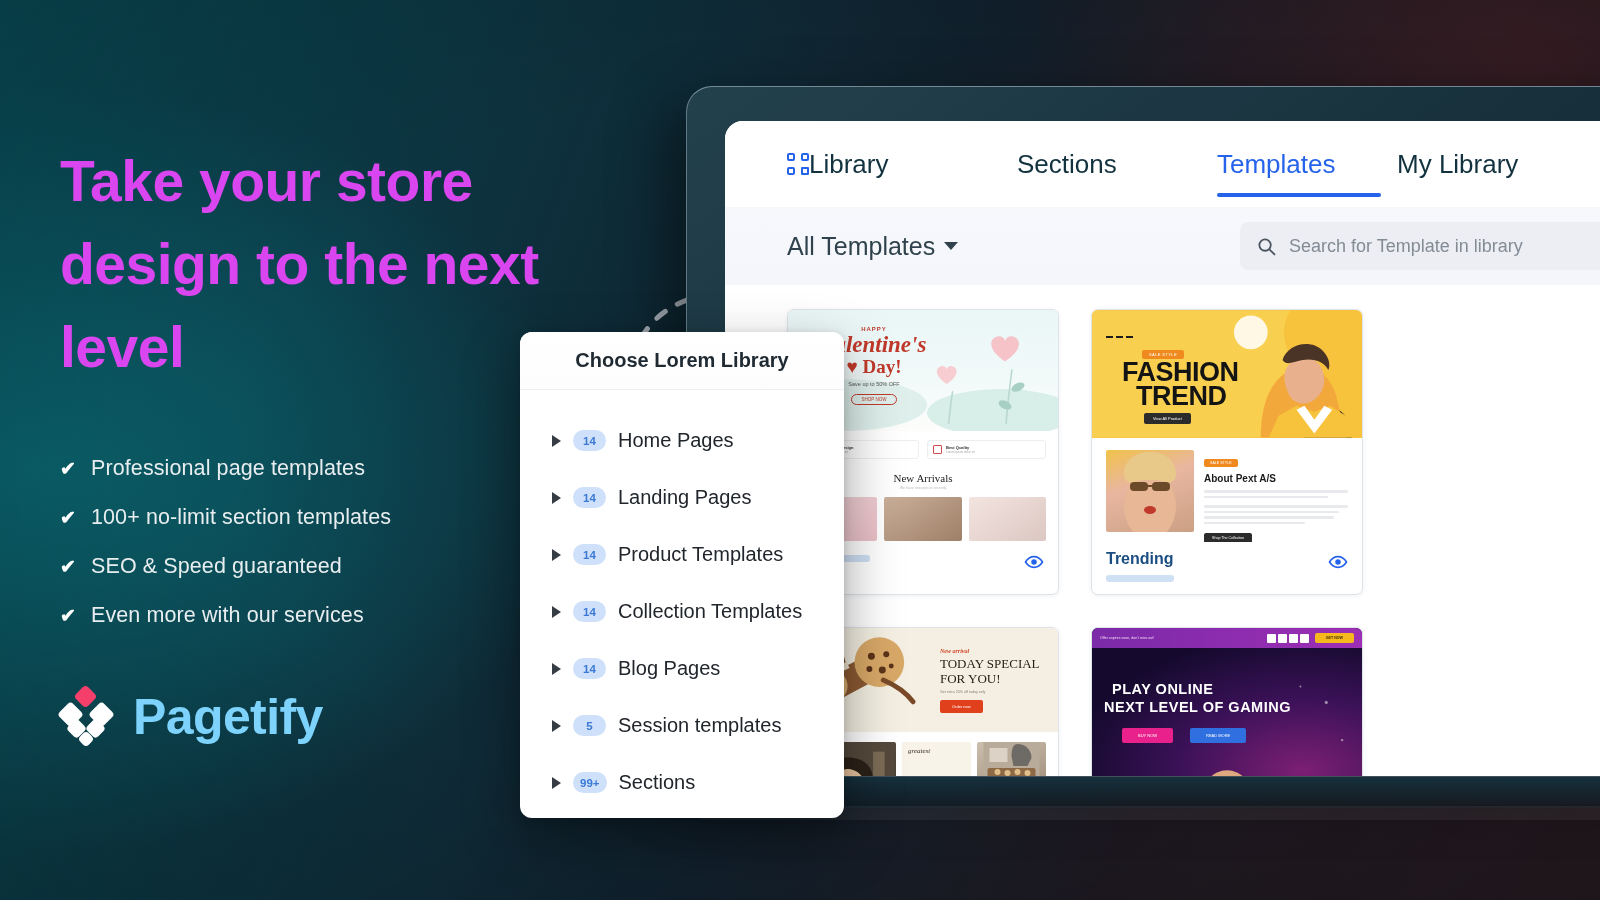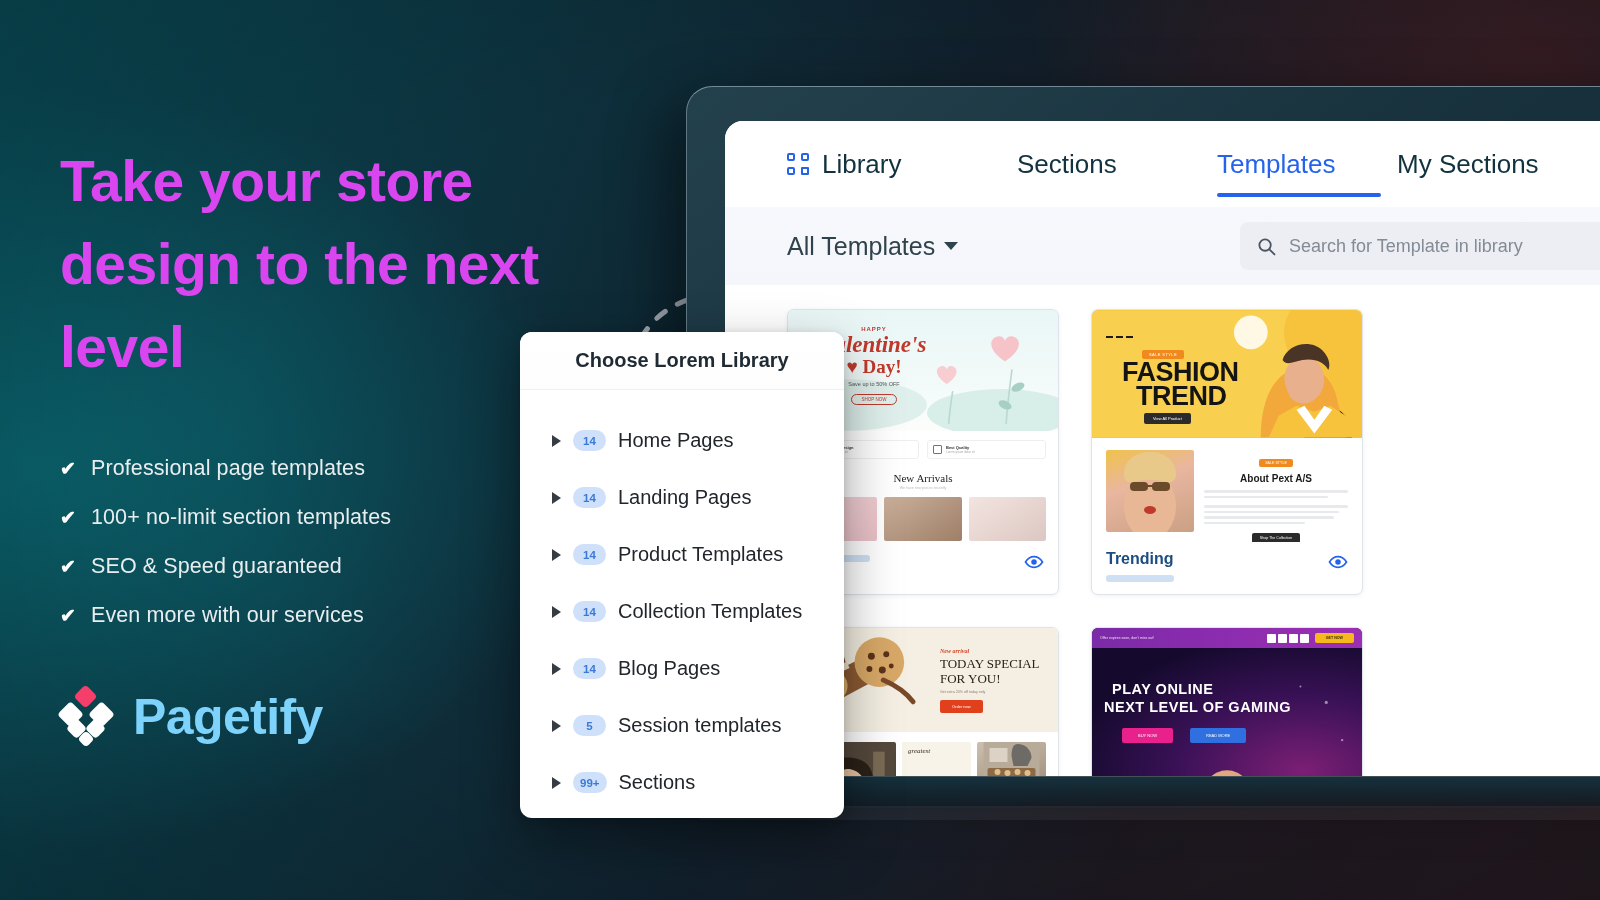--- a/index.html
+++ b/index.html
@@ -85,21 +85,21 @@
 
   
   #topnav {
     height: 86px; background: #ffffff;
     display: flex; align-items: center;
     padding-left: 62px; gap: 0;
     position: relative; z-index: 3;
   }
   .navtab {
     font-size: 26px; color: #12323f; font-weight: 500;
-    display: flex; align-items: center; gap: 13px;
+    display: flex; align-items: center; 
     position: relative; white-space: nowrap;
   }
   .navtab.t0 { width: 230px; }
   .navtab.t1 { width: 200px; }
   .navtab.t2 { width: 180px; }
   .navtab.active { color: #2563eb; }
   .navtab.active::after {
     content: ""; position: absolute; left: 0; right: 16px; bottom: -17px;
     height: 4px; background: #2563eb; border-radius: 2px;
   }
@@ -153,21 +153,21 @@
   .card .foot {
     height: 52px; padding: 7px 14px 0 14px;
     display: flex; align-items: flex-start; justify-content: space-between;
   }
   .card .foot .ftitle { font-size: 16px; color: #1b4d82; font-weight: 700; line-height: 20px; }
   .card .foot .fbar { width: 68px; height: 7px; background: #cfe0f5; border-radius: 3px; margin-top: 6px; }
   .eye { width: 20px; height: 20px; margin-top: 3px; flex: 0 0 auto; }
 
   
   .t-val { background: linear-gradient(180deg,#eaf6f5 0%, #f3fbfa 55%, #ffffff 56%, #ffffff 100%); height:100%; position:relative; }
-  .t-fash { background:#fef9c3; height:100%; position:relative;text-align:center; }
+  .t-fash { background:#fef9c3; height:100%; position:relative; }
   .t-sweet { background:#fff; height:100%; position:relative; }
   .t-game  { background:#12032a; height:100%; position:relative; }
   .blurline { position:absolute; background:#c9ced6; border-radius:2px; }
 
   
   #popup {
     position: absolute; left: 520px; top: 332px; width: 324px; height: 486px;
     background: #ffffff; border-radius: 12px;
     box-shadow: 0 22px 56px rgba(0,0,0,0.38), 0 2px 10px rgba(0,0,0,0.14);
     overflow: hidden; z-index: 20;
@@ -251,21 +251,21 @@
           </span>
           <span>Library</span>
         </div>
         <div class="navtab t1">
           <span>Sections</span>
         </div>
         <div class="navtab t2 active">
           <span>Templates</span>
         </div>
         <div class="navtab t3">
-          <span>My Sections</span>
+          <span>My Library</span>
         </div>
       </div>
 
     <div id="toolbar">
       <div id="filter">
         <span>All Templates</span>
         <span class="caret"></span>
       </div>
       <div id="searchbox">
         <svg class="mag" viewBox="0 0 20 20">

